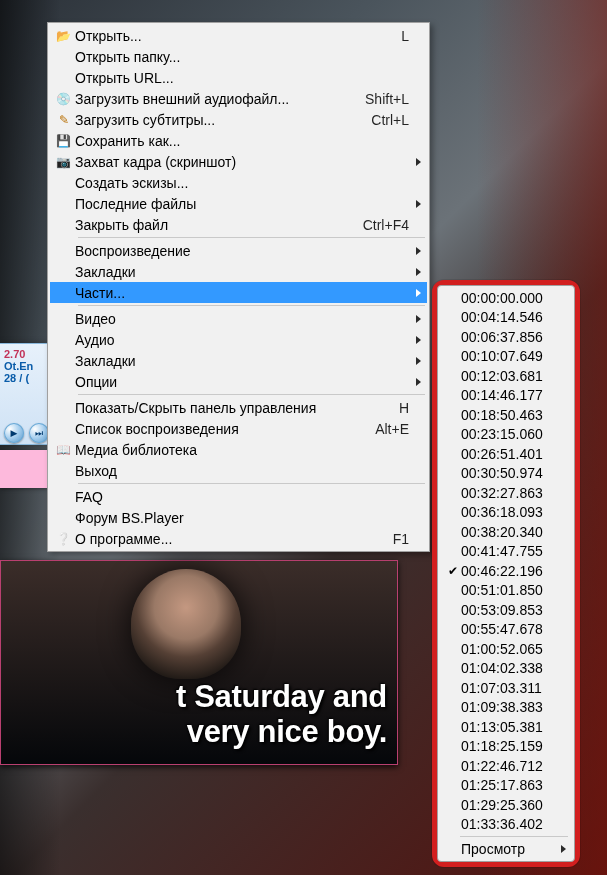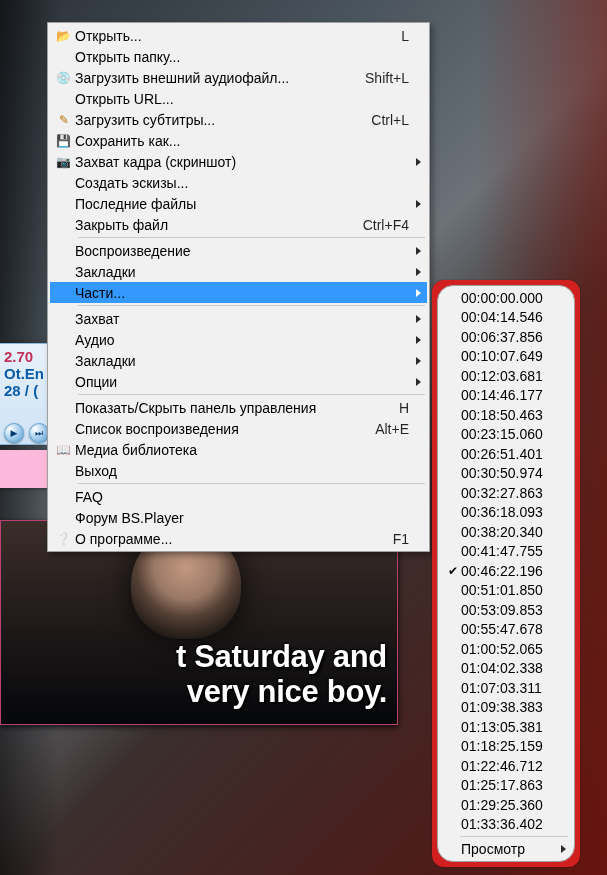--- a/index.html
+++ b/index.html
@@ -30,21 +30,21 @@
   }
   .video-bg::after {
     right: 0; top: 0; bottom: 0; width: 130px;
     background: linear-gradient(270deg, rgba(120,20,12,.55), rgba(0,0,0,0));
   }
 
   
   .movie-frame {
     position: absolute;
     left: 0;
-    top: 520px;
+    top: 560px;
     width: 398px;
     height: 205px;
     border: 1px solid #b94070;
     box-sizing: border-box;
     background: linear-gradient(180deg,#3b2d29 0%, #05070a 100%);
     box-shadow: 0 2px 6px rgba(0,0,0,.8);
   }
   .movie-frame .person {
     position: absolute;
     left: 130px;
@@ -83,21 +83,21 @@
   .player-panel {
     position: absolute;
     left: 0;
     top: 343px;
     width: 48px;
     height: 102px;
     background: linear-gradient(180deg,#e7f1fb,#cfe2f5);
     border-top: 1px solid #8ab8dc;
     border-bottom: 1px solid #8ab8dc;
     box-shadow: 0 0 6px rgba(0,0,0,.3);
-    font-size: 15px;
+    font-size: 11px;
     padding: 4px;
     box-sizing: border-box;
     color: #0a5ca9;
   }
   .player-panel .version { color:#c23258; font-weight:700; }
   .player-panel .title { color:#0a5ca9; font-weight:700; }
   .player-panel .time  { color:#0a5ca9; font-weight:700; }
 
   .player-btns {
     position: absolute;
@@ -177,21 +177,21 @@
     border: 3px solid #d21f1f;
     border-radius: 12px;
     box-shadow: 0 0 0 1px rgba(0,0,0,.1);
     box-sizing: border-box;
     padding: 2px;
     background: #d21f1f;
   }
   .submenu {
     background: #f1f1f1;
     border: 1px solid #a0a0a0;
-    border-radius: 16px;
+    border-radius: 4px;
     padding: 2px;
   }
   .submenu .srow {
     display: flex;
     align-items: center;
     height: 19.5px;
     padding: 0 8px 0 5px;
     white-space: nowrap;
     position: relative;
   }
@@ -254,29 +254,29 @@
     <div class="row">
       <span class="ico i-folder"></span>
       <span class="label">Открыть...</span>
       <span class="shortcut">L</span>
     </div>
     <div class="row">
       <span class="ico "></span>
       <span class="label">Открыть папку...</span>
     </div>
     <div class="row">
+      <span class="ico "></span>
+      <span class="label">Открыть URL...</span>
+    </div>
+    <div class="row">
       <span class="ico i-cd"></span>
       <span class="label">Загрузить внешний аудиофайл...</span>
       <span class="shortcut">Shift+L</span>
     </div>
     <div class="row">
-      <span class="ico "></span>
-      <span class="label">Открыть URL...</span>
-    </div>
-    <div class="row">
       <span class="ico i-sub"></span>
       <span class="label">Загрузить субтитры...</span>
       <span class="shortcut">Ctrl+L</span>
     </div>
     <div class="row">
       <span class="ico i-save"></span>
       <span class="label">Сохранить как...</span>
     </div>
     <div class="row">
       <span class="ico i-cam"></span>
@@ -309,21 +309,21 @@
       <span class="arrow"></span>
     </div>
     <div class="row hl">
       <span class="ico "></span>
       <span class="label">Части...</span>
       <span class="arrow"></span>
     </div>
     <hr>
     <div class="row">
       <span class="ico "></span>
-      <span class="label">Захват</span>
+      <span class="label">Видео</span>
       <span class="arrow"></span>
     </div>
     <div class="row">
       <span class="ico "></span>
       <span class="label">Аудио</span>
       <span class="arrow"></span>
     </div>
     <div class="row">
       <span class="ico "></span>
       <span class="label">Закладки</span>

